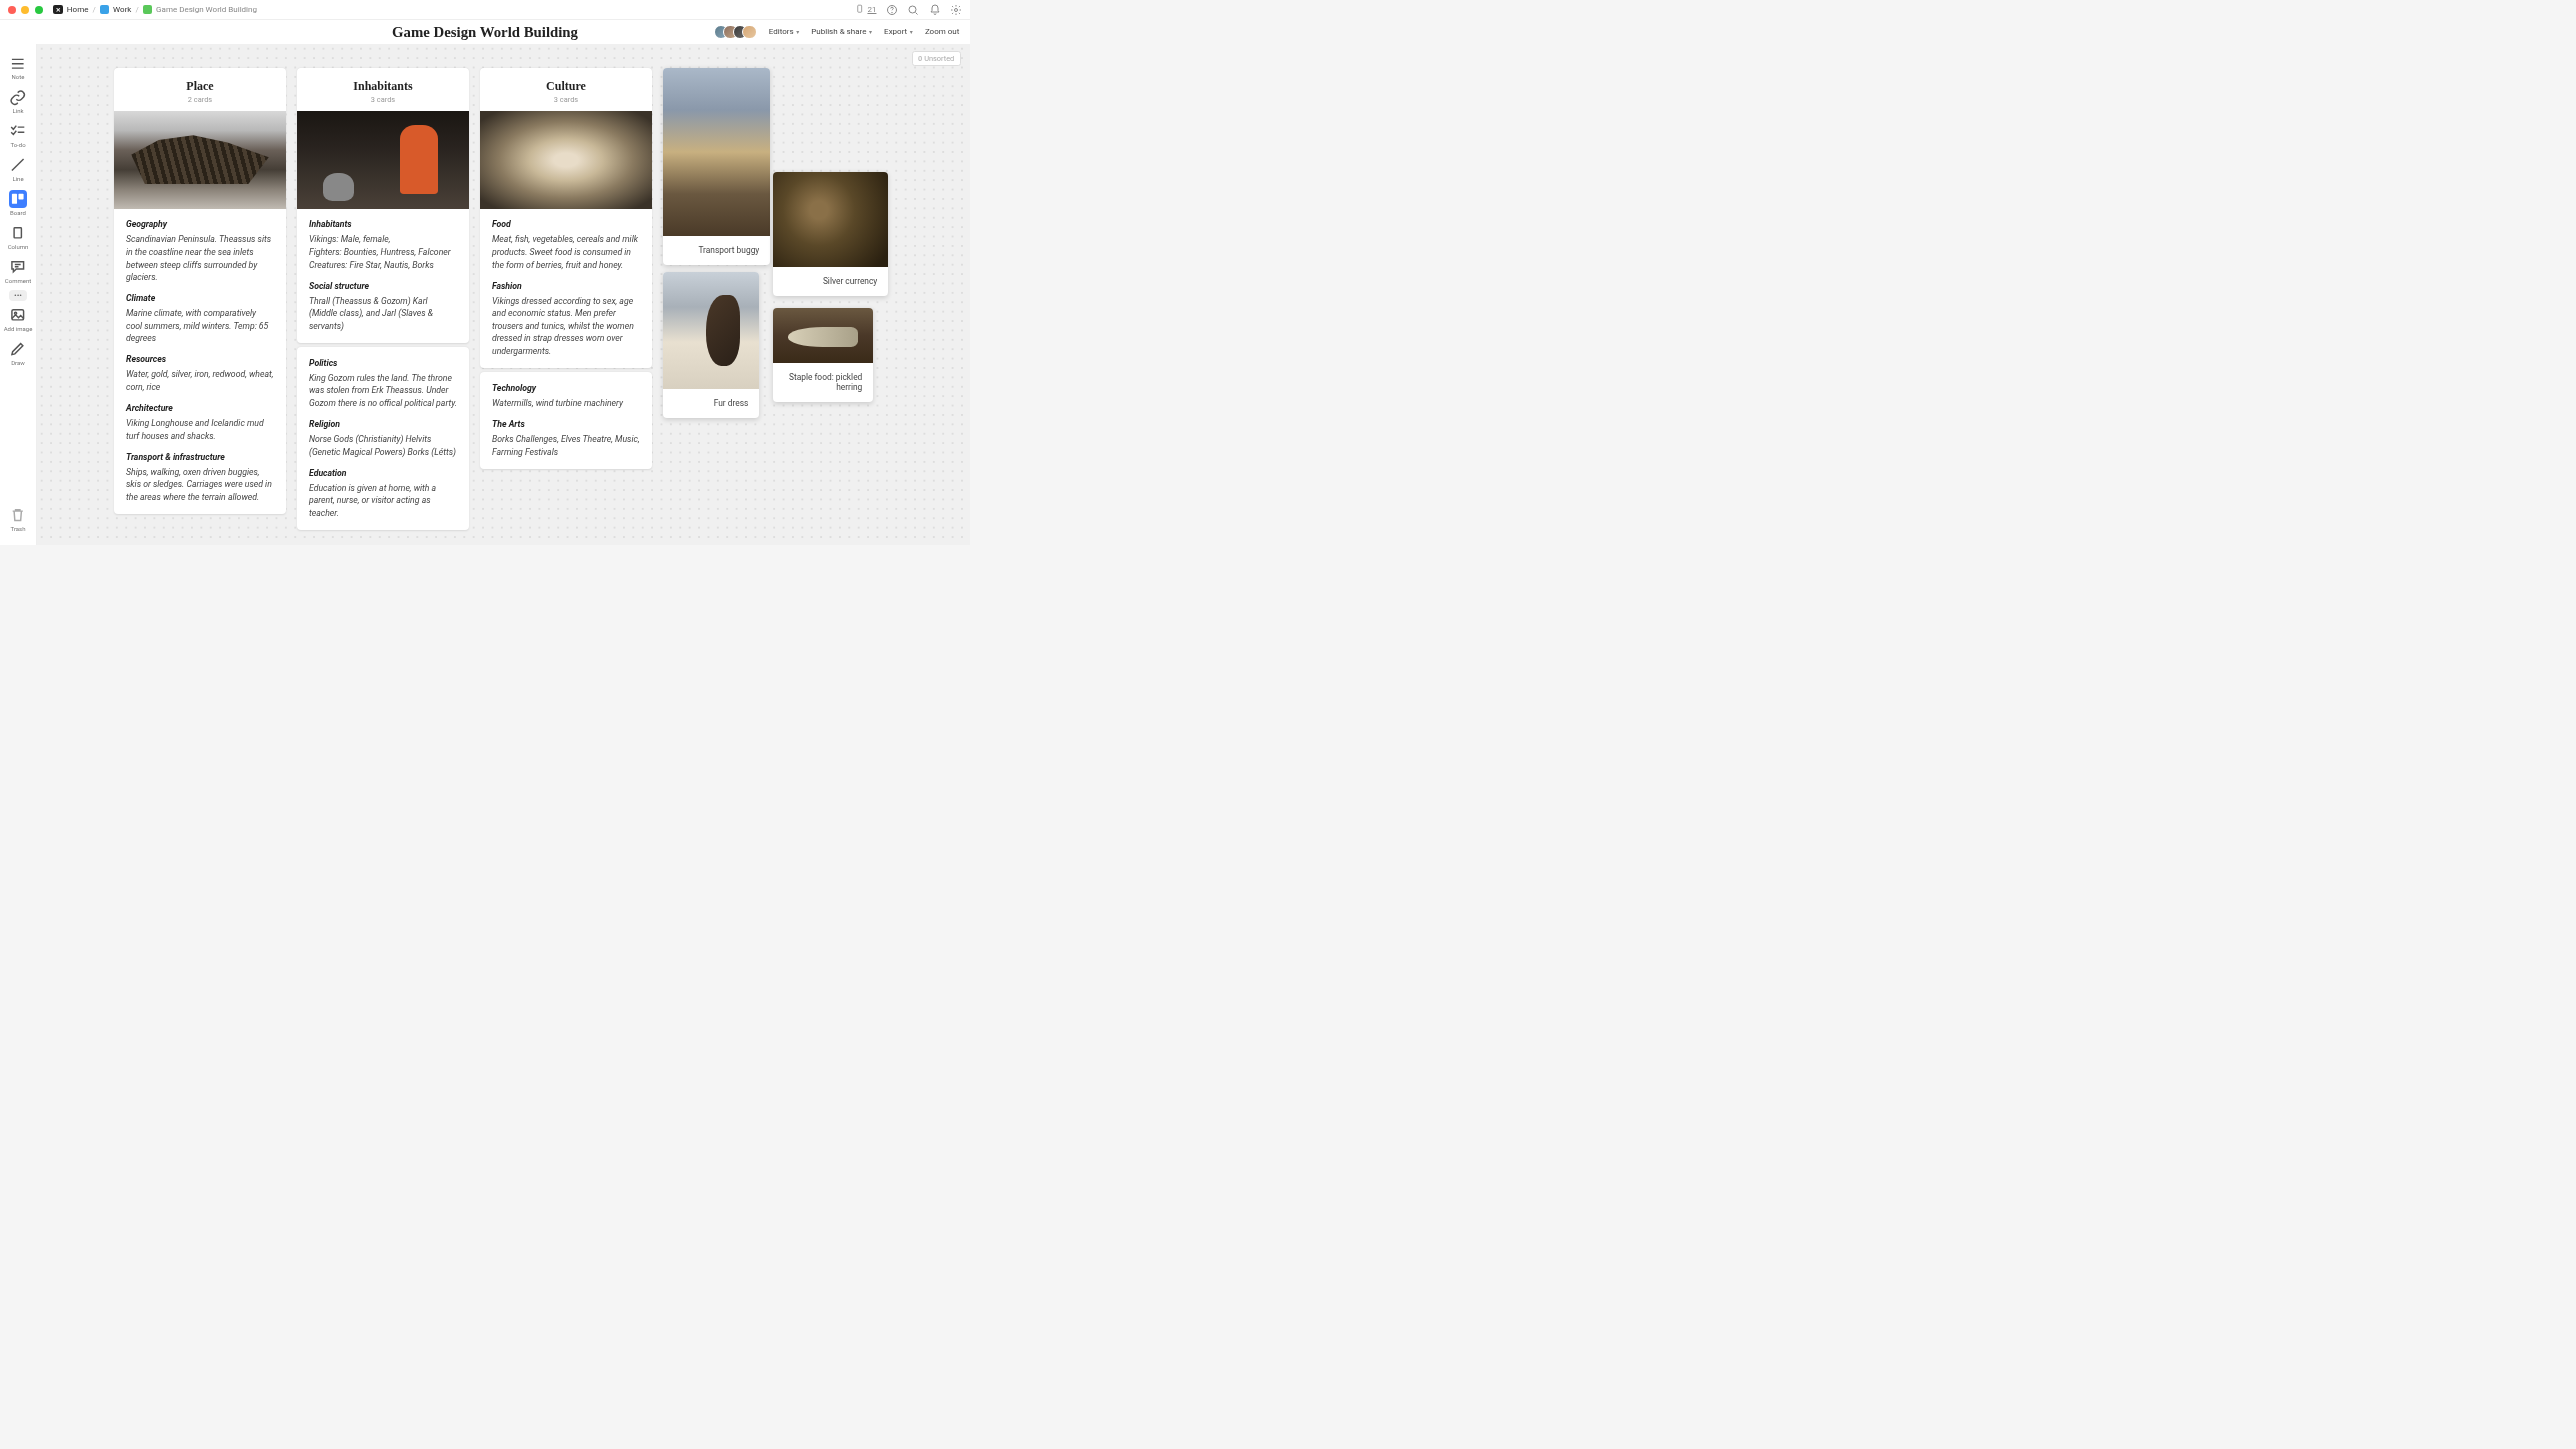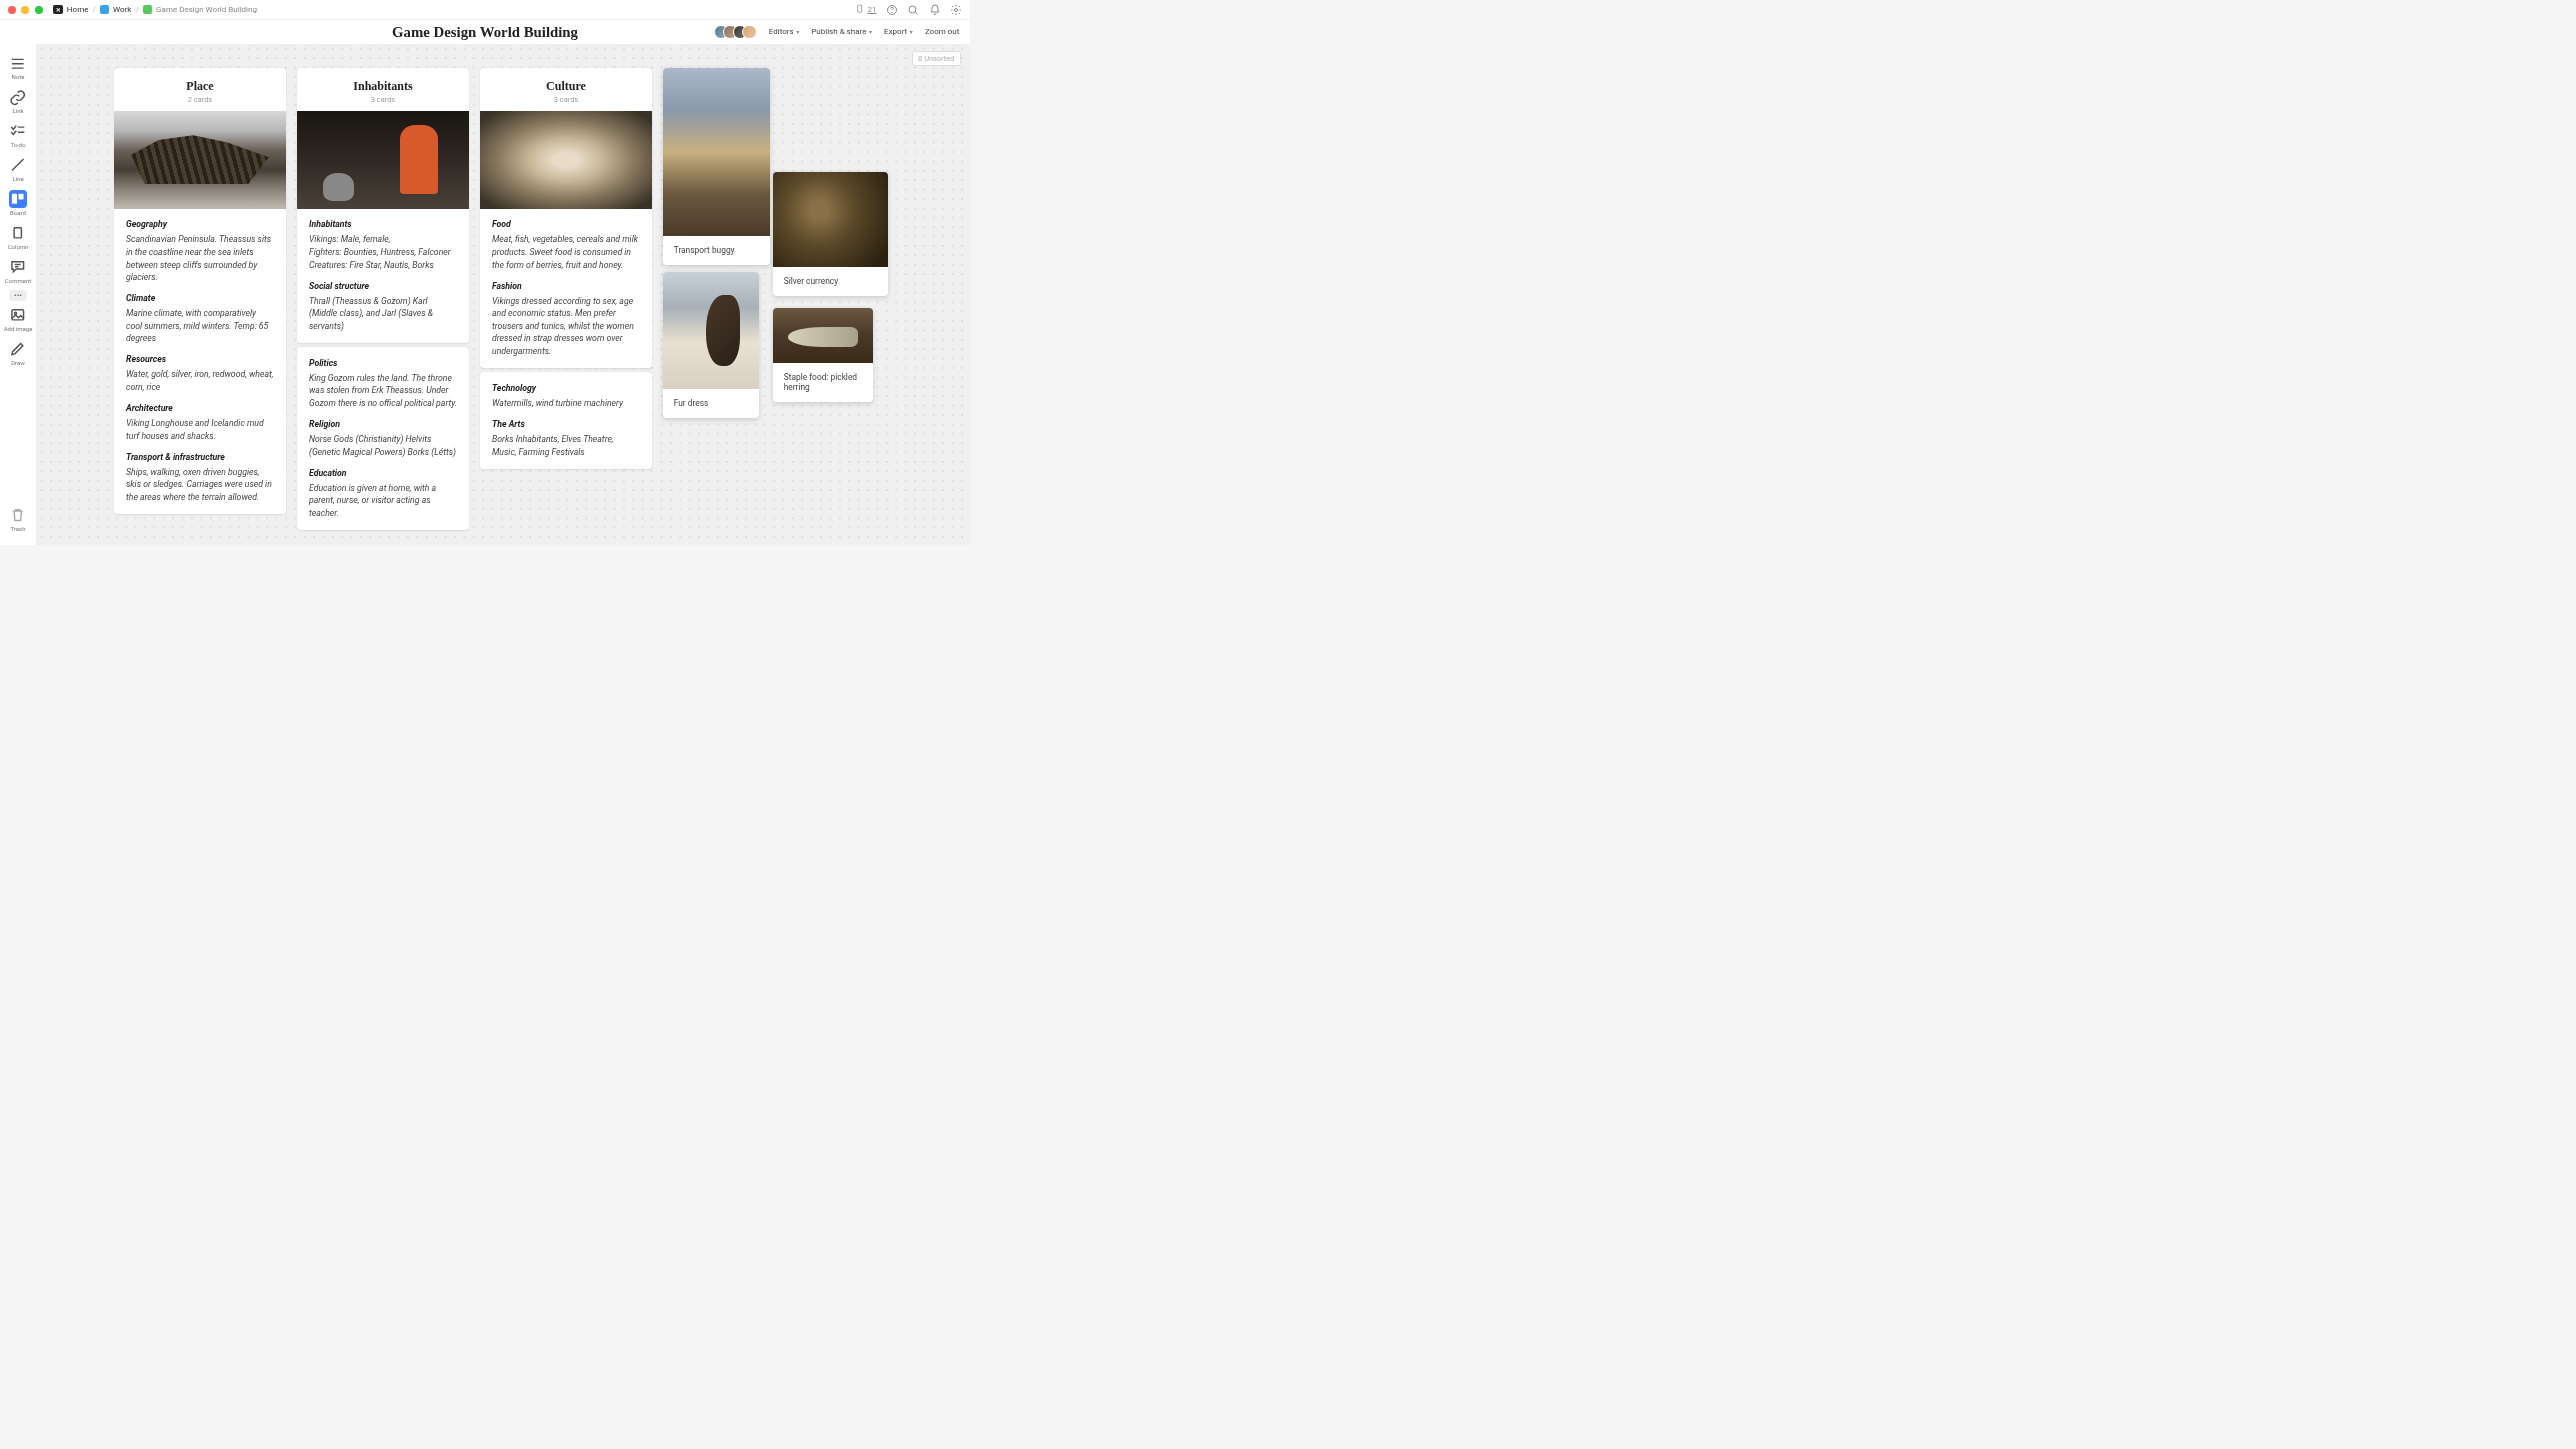--- a/index.html
+++ b/index.html
@@ -113,21 +113,21 @@
   box-shadow: 0 0.7px 2px rgba(0,0,0,0.1);
   margin-top: 4px;
   overflow: hidden;
 }
 .card-img { width: 100%; height: 98px; display: block; }
 .card-body { padding: 10.7px 12px; font-style: italic; }
 .card-body h4 { font-size: 8.7px; font-weight: 700; color: #222; margin-bottom: 4px; margin-top: 0; }
 .card-body h4:not(:first-child) { margin-top: 9.4px; }
 .card-body p { font-size: 8.7px; color: #444; line-height: 1.45; }
 
-.free-card { position: absolute; background: #fff; border-radius: 4px; box-shadow: 0 1.3px 5.4px rgba(0,0,0,0.15); overflow: hidden; }
+.free-card { position: absolute; background: #fff; border-radius: 4px; box-shadow: 0 1.3px 5.4px rgba(0,0,0,0.15); overflow: hidden; text-align: right; }
 .free-card-img { width: 100%; display: block; }
 .free-card-label { padding: 9.4px 10.7px; font-size: 8.4px; color: #444; }
 
 
 .img-shipwreck { background: linear-gradient(180deg, #d8d8d8 0%, #b8b8b8 20%, #6a6058 40%, #453e36 60%, #8a8278 80%, #c0bab2 100%); position: relative; }
 .img-shipwreck::before { content:""; position:absolute; left:10%; top:25%; width:80%; height:50%; background: repeating-linear-gradient(75deg, #2a2218 0 4px, #4a3e30 4px 8px); clip-path: polygon(0 40%, 20% 10%, 45% 0, 70% 15%, 100% 45%, 85% 100%, 10% 100%); }
 
 
 .img-vikings { background: linear-gradient(180deg, #1a1612 0%, #2a2420 40%, #3a332c 70%, #4a4038 100%); position: relative; }
 .img-vikings::after { content:""; position:absolute; right:18%; top:15%; width:22%; height:70%; background: #d85a2a; border-radius: 40% 40% 10% 10% / 20% 20% 5% 5%; }
@@ -386,21 +386,21 @@
           <p>Meat, fish, vegetables, cereals and milk products. Sweet food is consumed in the form of berries, fruit and honey.</p>
           <h4>Fashion</h4>
           <p>Vikings dressed according to sex, age and economic status. Men prefer trousers and tunics, whilst the women dressed in strap dresses worn over undergarments.</p>
         </div>
       </div>
       <div class="card">
         <div class="card-body">
           <h4>Technology</h4>
           <p>Watermills, wind turbine machinery</p>
           <h4>The Arts</h4>
-          <p>Borks Inhabitants, Elves Theatre, Music, Farming Festivals</p>
+          <p>Borks Challenges, Elves Theatre, Music, Farming Festivals</p>
         </div>
       </div>
     </div>
 
     <div class="free-card" style="left:626px; top:24px; width:107px;">
       <div class="free-card-img img-buggy" style="height:168px;"></div>
       <div class="free-card-label">Transport buggy</div>
     </div>
     <div class="free-card" style="left:736px; top:128px; width:115px;">
       <div class="free-card-img img-coins" style="height:95px;"></div>

